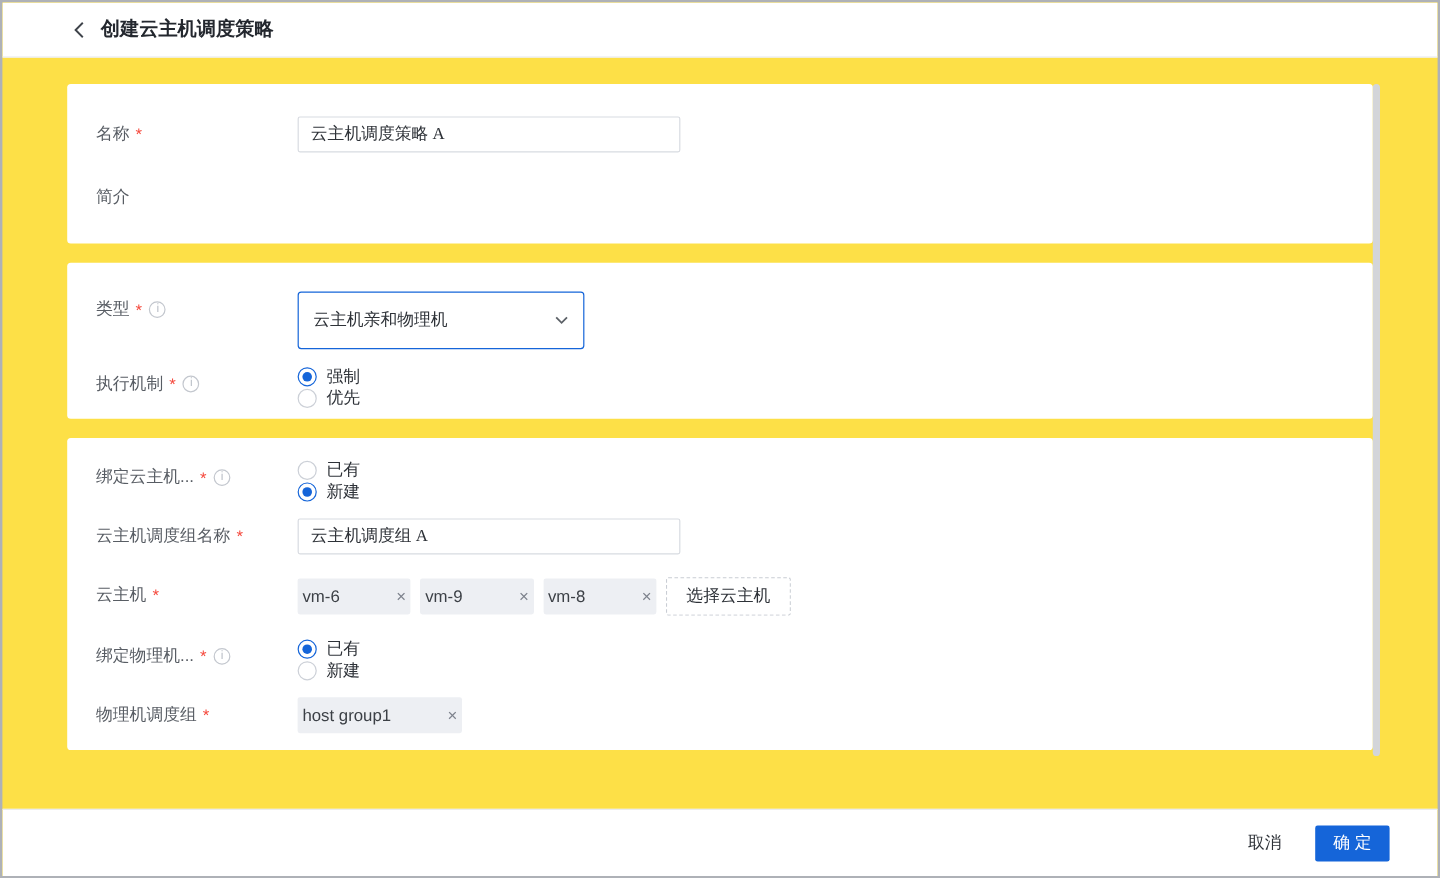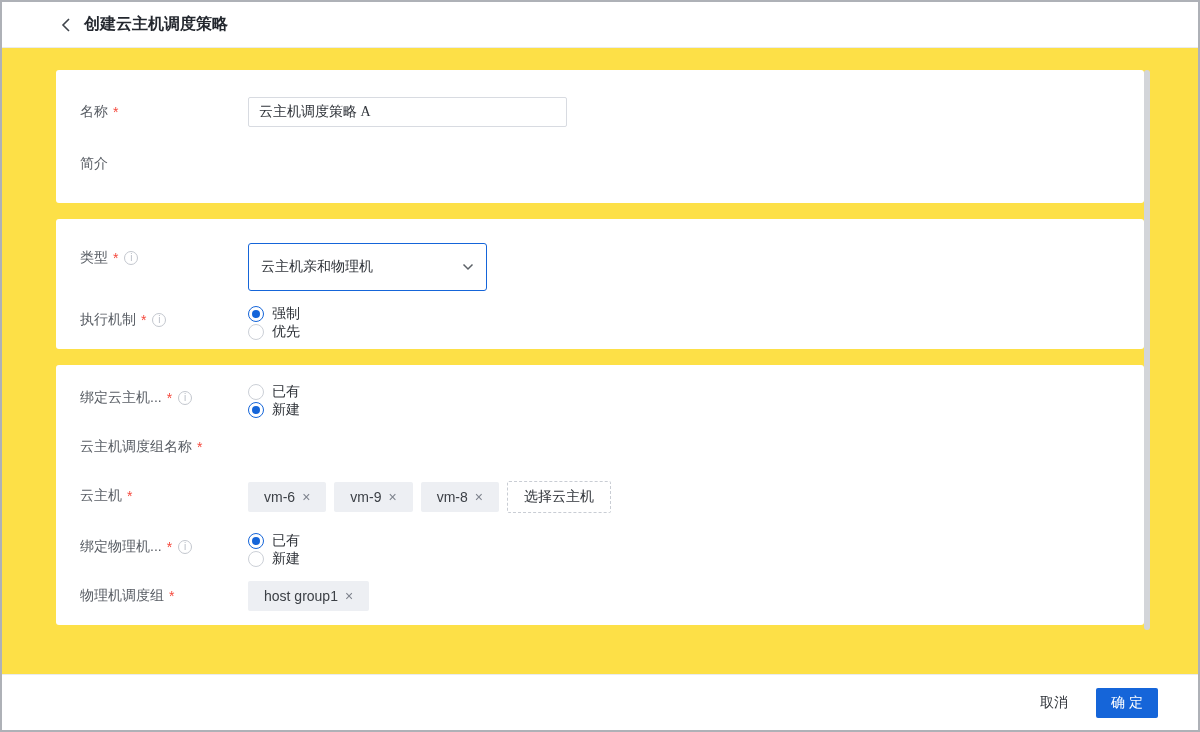--- a/index.html
+++ b/index.html
@@ -75,22 +75,22 @@
   }
   .rdot.checked { border-color:#1565d9; }
   .rdot.checked::after {
     content:""; position:absolute; left:3px; top:3px; right:3px; bottom:3px;
     border-radius:50%; background:#1565d9;
   }
   .rlbl { font-size:14px; color:#2e3238; margin-left:8px; }
   
   .tag {
     height:30px; background:#edeff3; border-radius:2px;
-    display:flex; align-items:center; padding:0 16px;
-    font-size:14px; color:#3c4046; margin-right:8px;
+    display:flex; align-items:center; padding:0 4px;
+    font-size:14px; color:#3c4046; margin-right:8px;gap:40px;
   }
   .tag .x { color:#7d828c; margin-left:7px; cursor:pointer; font-size:14px; line-height:1; }
   .dashed-btn {
     height:32px; border:1px dashed #c9cdd4; border-radius:2px; background:#fff;
     padding:0 16px; font-size:14px; color:#2e3238; cursor:pointer; font-family:inherit;
   }
   
   .page-footer {
     height:56px; flex:none; background:#fff; border-top:1px solid #e9ebee;
     display:flex; align-items:center; justify-content:flex-end;
@@ -198,20 +198,23 @@
             <span class="rlbl">新建</span>
           </span>
         </div>
       </div>
 
       <div class="row">
         <div class="label-col">
           <span class="lbl">云主机调度组名称</span>
           <span class="req">*</span>
         </div>
+        <div class="ctrl">
+          <input class="text-input" type="text" value="云主机调度组 A" style="">
+        </div>
       </div>
 
       <div class="row">
         <div class="label-col">
           <span class="lbl">云主机</span>
           <span class="req">*</span>
         </div>
         <div class="ctrl">
           <span class="tag">
             <span>vm-6</span>

